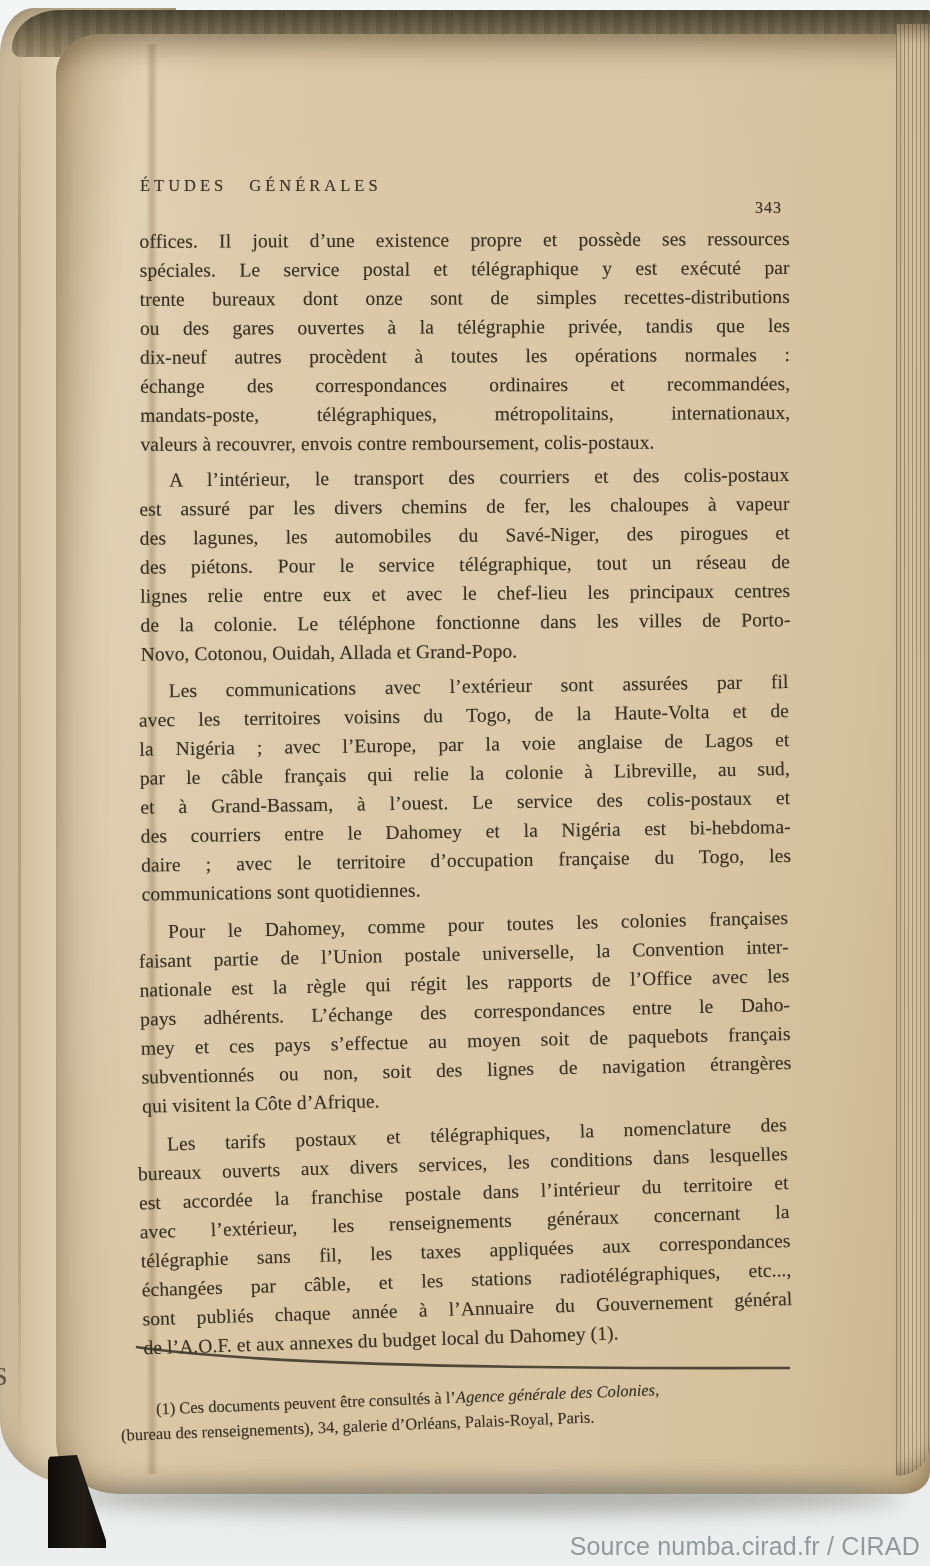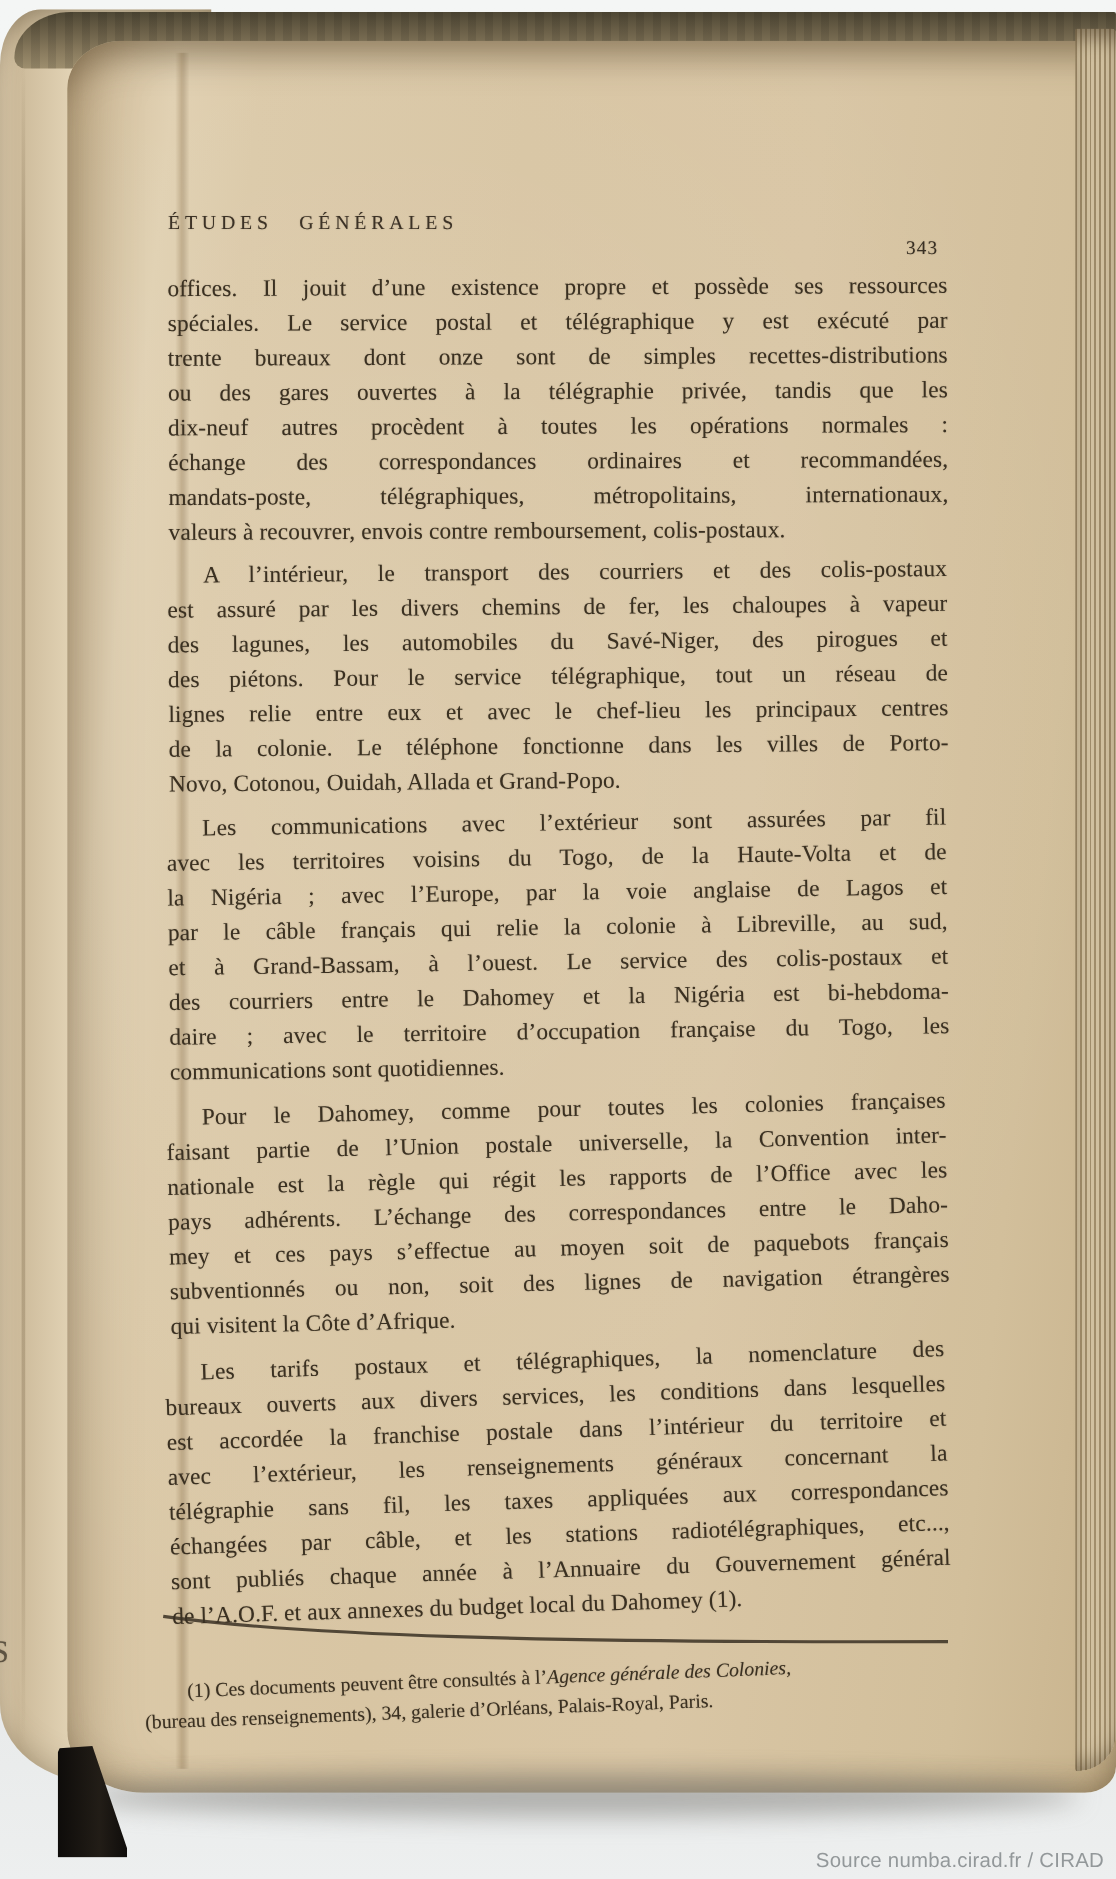--- a/index.html
+++ b/index.html
@@ -94,21 +94,21 @@
     position:absolute;left:130px;top:1372px;width:660px;color:#3a3021;
     font-size:16.5px;line-height:25px;transform:rotate(-2.2deg);transform-origin:100% 50%;
   }
   .fn-line1{text-indent:26px;}
   .fn-line2{margin-left:-10px;}
   .it{font-style:italic;}
 
   .watermark{
     position:absolute;right:10px;bottom:5px;
     font-family:"Liberation Sans","DejaVu Sans",sans-serif;
-    font-size:17px;color:#93989a;letter-spacing:.2px;
+    font-size:25px;color:#93989a;letter-spacing:.2px;
   }
 </style>
 </head>
 <body>
 
 <div id="stage">
 
   <div class="left-stack"></div>
   <div class="top-band"></div>
   <div class="page"></div>

